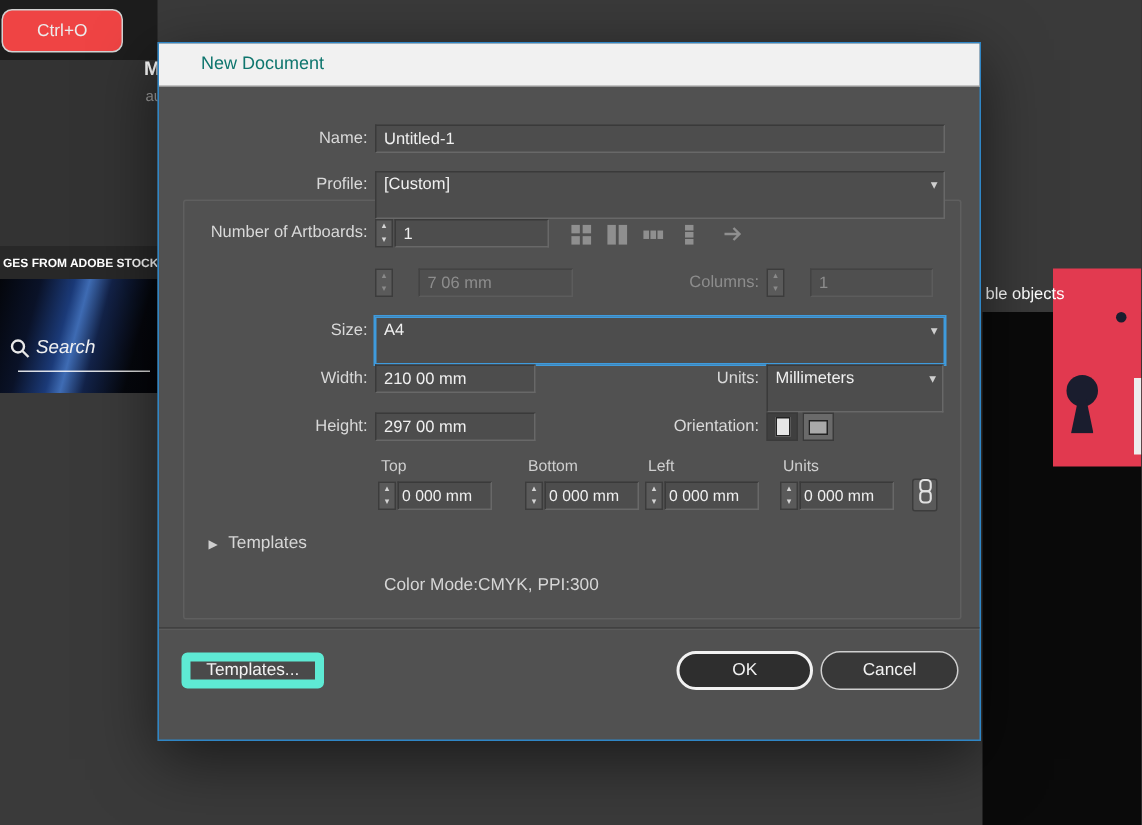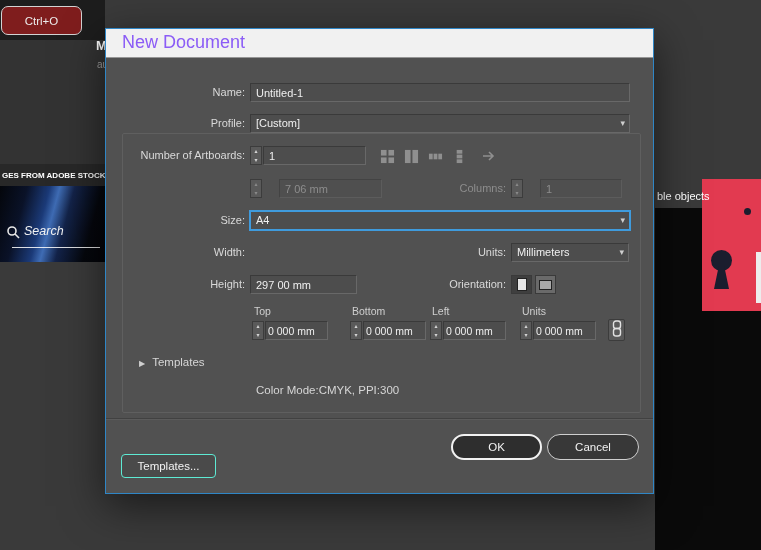--- a/index.html
+++ b/index.html
@@ -2,21 +2,21 @@
 <html><head>
 <meta charset="utf-8">
 <style>
   html,body{margin:0;padding:0;background:#2a2a2a;font-family:"Liberation Sans",sans-serif;}
   .stage{position:relative;width:761px;height:550px;overflow:hidden;background:#3a3a3a;}
   .r{position:absolute;}
 
   
   .tl-dark{left:0;top:0;width:105px;height:40px;background:#1d1d1d;}
   .tl-mid{left:0;top:40px;width:105px;height:124px;background:#333333;}
-  .ctrlo{left:1px;top:6px;width:81px;height:29px;background:#7f1d1d;border:1px solid #d2d2d2;
+  .ctrlo{left:1px;top:6px;width:81px;height:29px;background:#ef4444;border:1px solid #d2d2d2;
          border-radius:7px;color:#ececec;font-size:11.5px;display:flex;align-items:center;justify-content:center;box-sizing:border-box;}
   .fragM{left:96px;top:38px;color:#ffffff;font-weight:bold;font-size:13px;}
   .fragAu{left:97px;top:59px;color:#9f9f9f;font-size:10px;}
   .stockbar{left:0;top:164px;width:105px;height:22px;background:#282828;display:flex;align-items:center;overflow:hidden;}
   .stockbar span{color:#ffffff;font-weight:bold;font-size:8px;margin-left:2px;white-space:nowrap;}
   .photo{left:0;top:186px;width:105px;height:76px;overflow:hidden;
          background:linear-gradient(105deg,#04060b 0%,#0a1228 22%,#1b3a78 40%,#3f6cb4 48%,#132349 60%,#05070d 82%,#030408 100%);}
   .search-ic{position:absolute;left:6px;top:39px;}
   .search-txt{position:absolute;left:24px;top:38px;color:#f2f2f2;font-size:12.5px;font-style:italic;}
   .sline{position:absolute;left:12px;top:61px;width:88px;height:1px;background:rgba(255,255,255,.85);}
@@ -25,30 +25,30 @@
   .kh-circle{position:absolute;left:9px;top:71px;width:21px;height:21px;border-radius:50%;background:#1a1d2e;}
   .kh-stem{position:absolute;left:12px;top:87px;width:15px;height:23px;background:#1a1d2e;clip-path:polygon(32% 0,68% 0,100% 100%,0 100%);}
   .dot{position:absolute;left:42px;top:29px;width:7px;height:7px;border-radius:50%;background:#1a1d2e;}
   .sliver{position:absolute;right:0;top:73px;width:5px;height:51px;background:#ededed;}
   .right-text{left:657px;top:190px;color:#ffffff;font-size:11px;z-index:3;}
 
   
   .dialog{left:105px;top:28px;width:549px;height:466px;background:#515151;border:1px solid #2f86c6;
           box-shadow:0 12px 40px rgba(0,0,0,.55);z-index:10;box-sizing:border-box;}
   .titlebar{position:absolute;left:0;top:0;right:0;height:29px;background:#f1f1f1;border-bottom:1px solid #969696;box-sizing:border-box;cursor:default;}
-  .titlebar span{margin-left:16px;line-height:27px;font-size:18px;color:#8b5cf6;display:inline-block;}
+  .titlebar span{margin-left:28px;line-height:27px;font-size:12px;color:#0f766e;display:inline-block;}
   .groupbox{position:absolute;left:16px;top:104px;width:517px;height:278px;border:1px solid #5f5f5f;border-radius:2px;}
 
   .lbl{position:absolute;height:18px;line-height:18px;font-size:11px;color:#d9d9d9;text-align:right;}
   .lbl.dis{color:#8d8d8d;}
   .field{position:absolute;height:19px;box-sizing:border-box;background:#4d4d4d;border:1px solid;
          border-color:#3a3a3a #686868 #686868 #3a3a3a;color:#efefef;font-size:11px;padding:0 5px;font-family:inherit;outline:none;}
   input.field:disabled{color:#8d8d8d;background:#4f4f4f;border-color:#434343 #5c5c5c #5c5c5c #434343;margin-left:16px;}
   .field.sm{font-size:10.5px;padding:0 2px;}
-  .combo{position:absolute;height:19px;box-sizing:border-box;background:#4d4d4d;border:1px solid;
+  .combo{position:absolute;height:32px;box-sizing:border-box;background:#4d4d4d;border:1px solid;
          border-color:#3a3a3a #686868 #686868 #3a3a3a;color:#f0f0f0;font-size:11px;line-height:17px;
          padding:0 16px 0 5px;cursor:default;white-space:nowrap;overflow:hidden;}
   .combo .chev{position:absolute;right:4px;top:0;font-size:9px;color:#cfcfcf;line-height:17px;}
   .combo.focus{border:1px solid #3f9bdd;box-shadow:0 0 0 1px #3f9bdd;}
   .stepper{position:absolute;width:12px;height:19px;box-sizing:border-box;display:flex;flex-direction:column;
            background:#5a5a5a;border:1px solid #3c3c3c;cursor:default;}
   .stepper span{flex:1;font-size:6px;line-height:8px;color:#d4d4d4;text-align:center;}
   .stepper.dis span{color:#8a8a8a;}
   .icnbtn{position:absolute;width:20px;height:20px;display:flex;align-items:center;justify-content:center;}
   .orient{position:absolute;width:21px;height:19px;box-sizing:border-box;background:#6a6a6a;border:1px solid #3a3a3a;
@@ -57,21 +57,21 @@
   .pgP{width:8px;height:11px;background:#e6e6e6;border:1px solid #222;}
   .pgL{width:11px;height:8px;background:#a9a9a9;border:1px solid #222;}
   .chainbtn{position:absolute;left:502px;top:290px;width:17px;height:22px;background:#5a5a5a;border:1px solid #3c3c3c;
             border-radius:2px;box-sizing:border-box;display:flex;align-items:center;justify-content:center;cursor:default;}
   .colhdr{position:absolute;font-size:10.5px;color:#cfcfcf;}
   .adv{position:absolute;font-size:11.5px;color:#d6d6d6;cursor:default;}
   .adv .tri{font-size:8px;margin-right:7px;color:#cfcfcf;}
   .cmode{position:absolute;font-size:11.5px;color:#d6d6d6;}
   .sep{position:absolute;left:0;top:389px;width:100%;height:0;border-top:1px solid #414141;box-shadow:0 1px 0 rgba(255,255,255,.06);}
   .btn{position:absolute;box-sizing:border-box;color:#f2f2f2;font-size:11.5px;display:flex;align-items:center;justify-content:center;cursor:default;}
-  .btn.tmpl{left:15px;top:406px;width:95px;height:24px;border:1px solid #5eead4;border-radius:4px;background:#4a4a4a;margin-top:19px;}
+  .btn.tmpl{left:15px;top:406px;width:95px;height:24px;border:6px solid #5eead4;border-radius:4px;background:#4a4a4a;}
   .btn.ok{left:345px;top:405px;width:91px;height:26px;border:2px solid #f2f2f2;border-radius:13px;background:#2e2e2e;}
   .btn.cancel{left:441px;top:405px;width:92px;height:26px;border:1px solid #cfcfcf;border-radius:13px;background:#383838;}
 </style>
 </head>
 <body>
 
 <div class="stage">
 
   <div class="r tl-dark"></div>
   <div class="r tl-mid"></div>
@@ -170,20 +170,21 @@
     </div>
     <input class="field" style="left: 418px; top: 150px; width: 82px;" disabled="" value="1">
 
     <div class="lbl" style="left:0;top:182px;width:139px;">Size:</div>
     <div class="combo focus" style="left:144px;top:182px;width:380px;">
       <span>A4</span>
       <span class="chev">▾</span>
     </div>
 
     <div class="lbl" style="left:0;top:214px;width:139px;">Width:</div>
+    <input class="field" style="left: 144px; top: 214px; width: 107px;" value="210 00 mm">
     <div class="lbl" style="left:260px;top:214px;width:140px;">Units:</div>
     <div class="combo" style="left:405px;top:214px;width:118px;">
       <span>Millimeters</span>
       <span class="chev">▾</span>
     </div>
 
     <div class="lbl" style="left:0;top:246px;width:139px;">Height:</div>
     <input class="field" style="left: 144px; top: 246px; width: 107px;" value="297 00 mm">
     <div class="lbl" style="left:260px;top:246px;width:140px;">Orientation:</div>
     <div class="orient sel" style="left:405px;top:246px;">

